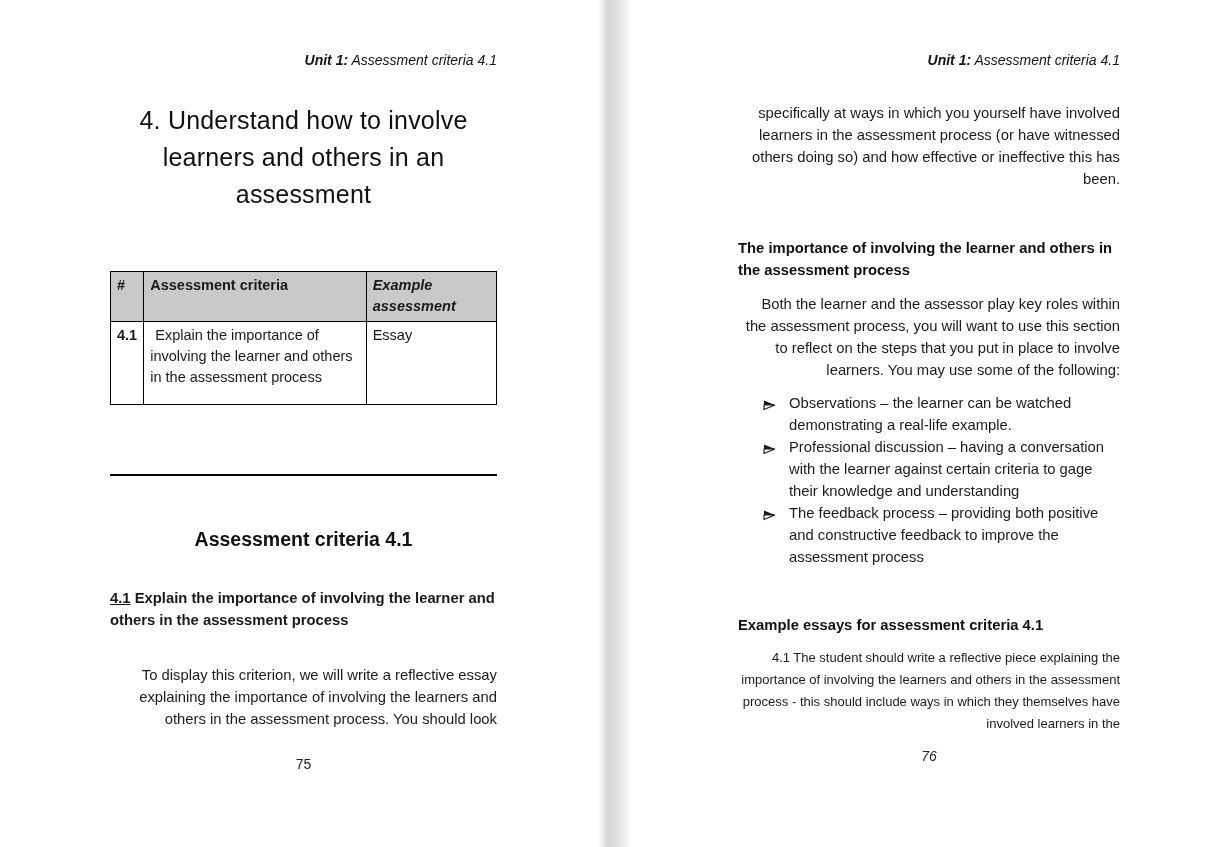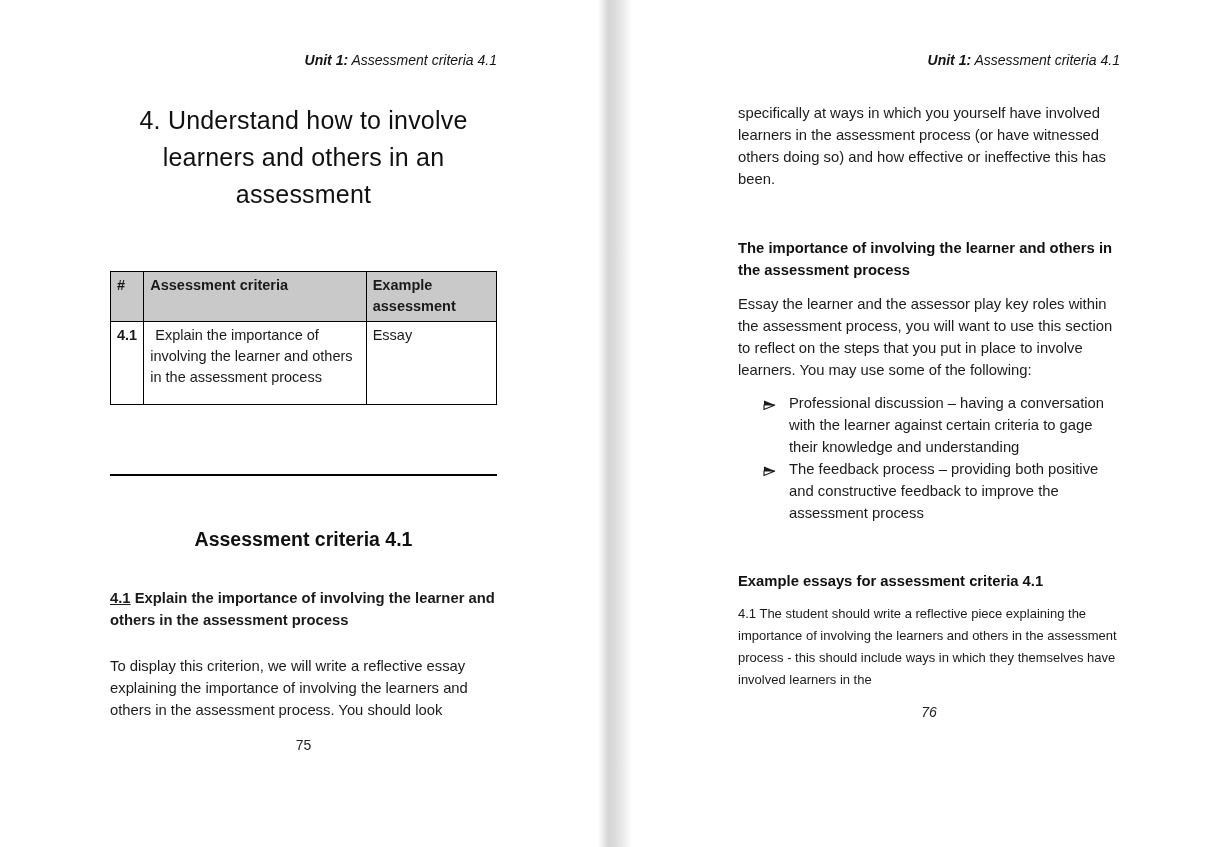--- a/index.html
+++ b/index.html
@@ -50,21 +50,21 @@
   }
   .criteria-table th, .criteria-table td {
     border: 1px solid #000000;
     vertical-align: top;
     text-align: left;
     padding: 3px 6px 4px 6px;
   }
   .criteria-table th { background: #c9c9c9; font-weight: 700; }
   .col-num  { width: 33px; }
   .col-crit { width: 222px; }
-  .col-ex   { width: 130px; }
+  .col-ex   { width: 130px; font-style: italic; }
   .cell-num { font-weight: 700; }
   .cell-crit { text-indent: 5px; }
   .criteria-table td { height: 83px; }
   .criteria-table th { height: 41px; }
 
   .rule {
     margin-top: 69px;
     border: none;
     border-top: 2.5px solid #000;
     width: 100%;
@@ -84,30 +84,31 @@
     font-size: 14.8px;
     line-height: 22px;
     font-weight: 700;
   }
   .sub-heading .num { text-decoration: underline; }
 
   .body-text {
     font-size: 14.8px;
     line-height: 22px;
     color: #1b1b1b;
-  }
-  .para-left-1 { margin-top: 24px; }
+    text-align: right;
+  }
+  .para-left-1 { margin-top: 33px; }
 
   .page-number {
     text-align: center;
     font-size: 14px;
     line-height: 17px;
     color: #222;
   }
-  .page-number-left  { margin-top: 16px; }
+  .page-number-left  { margin-top: 26px; }
   .page-number-right { margin-top: 13px; font-style: italic; }
 
   .para-r1 { margin-top: 33px; }
   .heading-bold {
     font-size: 14.8px;
     line-height: 22px;
     font-weight: 700;
     color: #111;
   }
   .heading-r1 { margin-top: 47px; }
@@ -183,23 +184,32 @@
   <div class="page page-right">
     <div class="page-inner-right">
       <div class="doc-header">
         <span class="unit">Unit 1:</span><span> Assessment criteria 4.1</span>
       </div>
 
       <p class="body-text para-r1">specifically at ways in which you yourself have involved learners in the assessment process (or have witnessed others doing so) and how effective or ineffective this has been.</p>
 
       <div class="heading-bold heading-r1">The importance of involving the learner and others in the assessment process</div>
 
-      <p class="body-text para-r2">Essay the learner and the assessor play key roles within the assessment process, you will want to use this section to reflect on the steps that you put in place to involve learners. You may use some of the following:</p>
+      <p class="body-text para-r2">Both the learner and the assessor play key roles within the assessment process, you will want to use this section to reflect on the steps that you put in place to involve learners. You may use some of the following:</p>
 
       <ul class="arrow-list">
+        <li>
+          <span class="bullet-arrow">
+            <svg width="14" height="14" viewBox="0 0 14 14">
+              <polygon points="1,2.5 12,7 1,7" fill="#1a1a1a"></polygon>
+              <polygon points="1,7 12,7 1,11.5" fill="none" stroke="#1a1a1a" stroke-width="1.1"></polygon>
+            </svg>
+          </span>
+          <span>Observations – the learner can be watched demonstrating a real-life example.</span>
+        </li>
         <li>
           <span class="bullet-arrow">
             <svg width="14" height="14" viewBox="0 0 14 14">
               <polygon points="1,2.5 12,7 1,7" fill="#1a1a1a"></polygon>
               <polygon points="1,7 12,7 1,11.5" fill="none" stroke="#1a1a1a" stroke-width="1.1"></polygon>
             </svg>
           </span>
           <span>Professional discussion – having a conversation with the learner against certain criteria to gage their knowledge and understanding</span>
         </li>
         <li>

